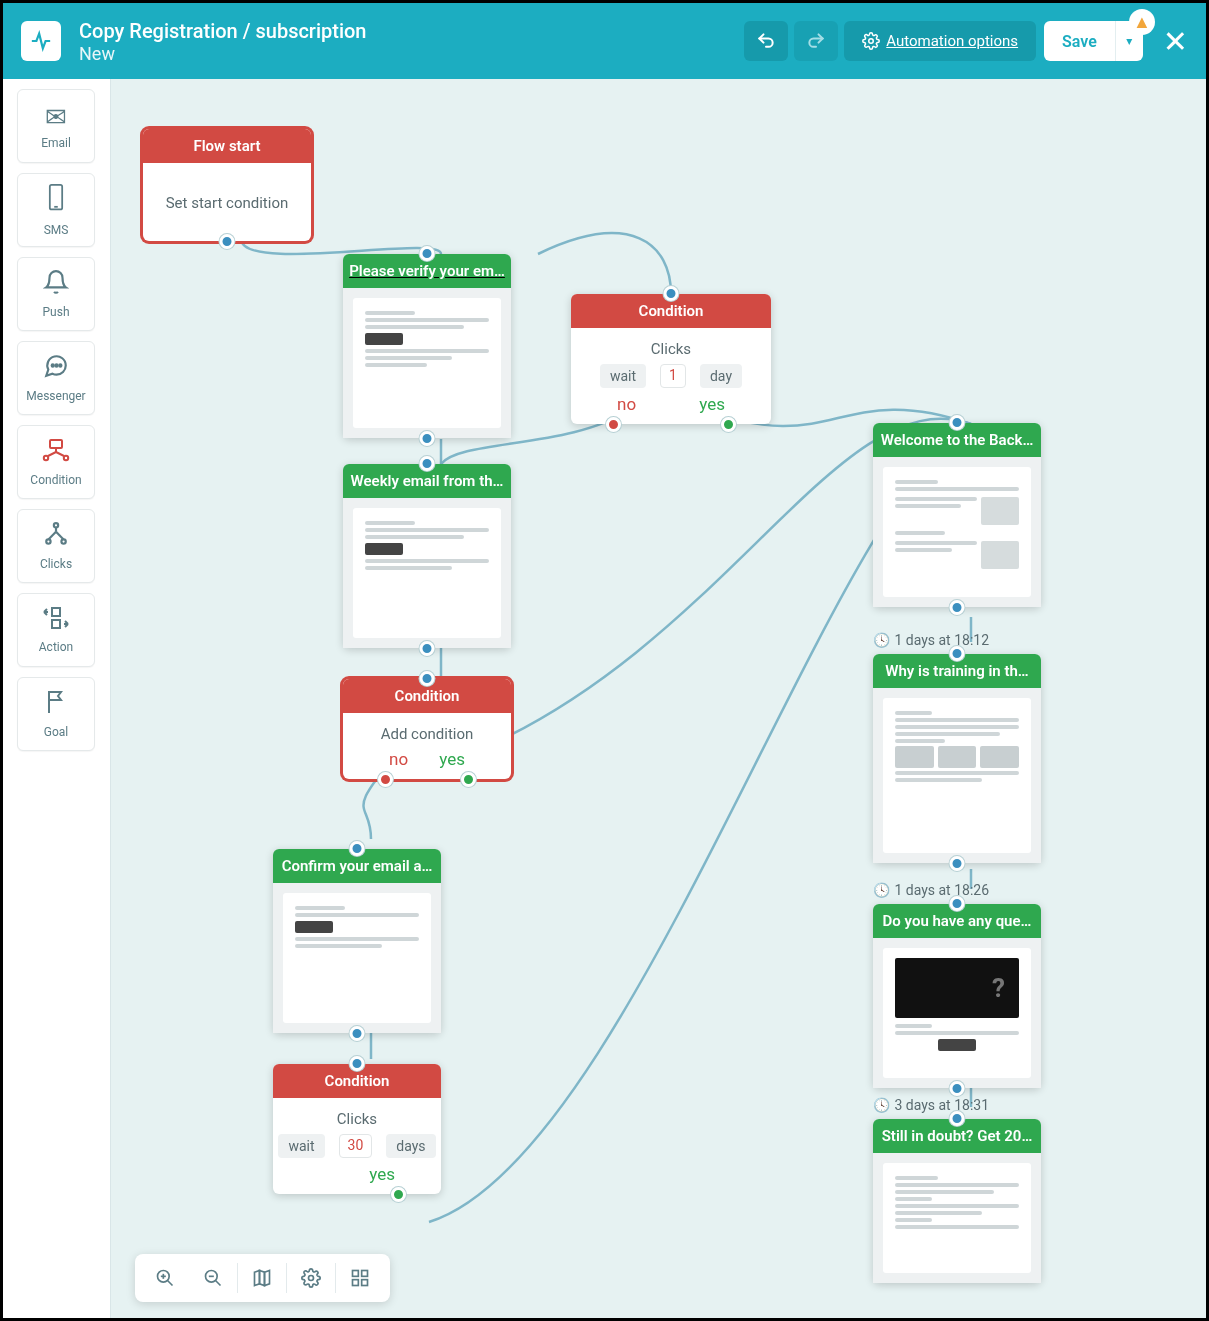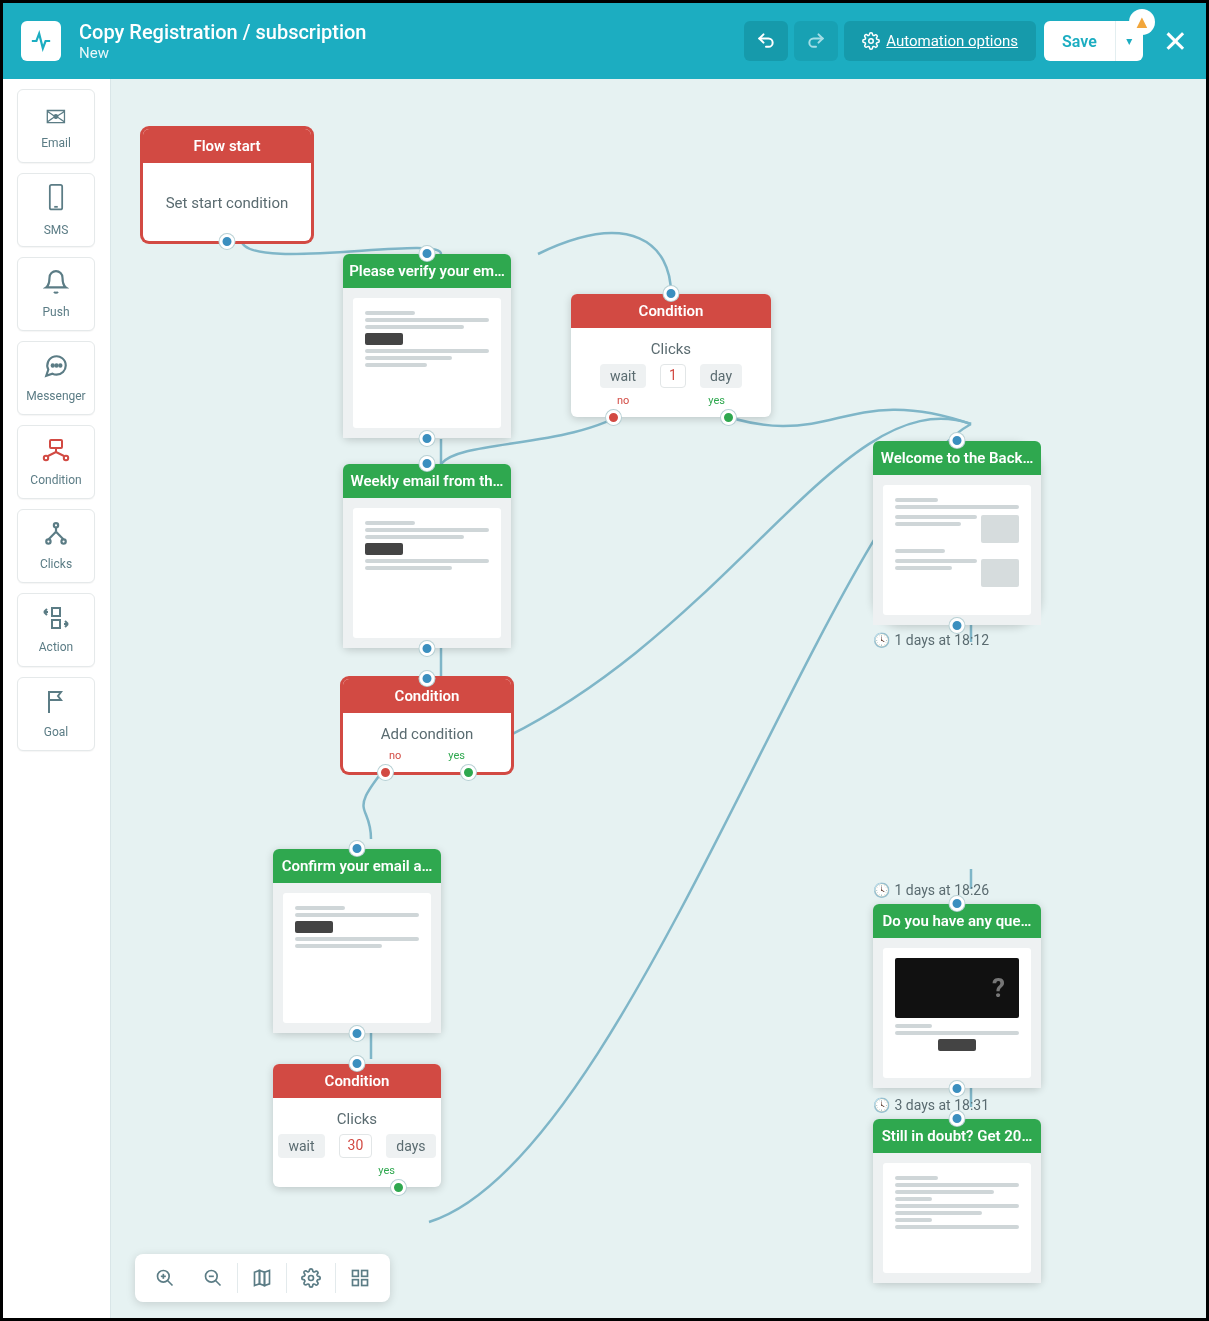--- a/index.html
+++ b/index.html
@@ -6,21 +6,21 @@
 html, body { width: 1209px; height: 1321px; overflow: hidden; }
 body { background: #fff; position: relative; }
 
 .frame { position: absolute; inset: 0; border: 3px solid #000; background: #fef9c3; }
 
 
 .header { position: absolute; top: 0; left: 0; right: 0; height: 76px; background: #1cadc1; color: #fff; display: flex; align-items: center; padding: 0 18px; }
 .logo-box { width: 40px; height: 40px; border-radius: 6px; background: #fff; color: #1cadc1; display: flex; align-items: center; justify-content: center; margin-right: 18px; }
 .title-block { display: flex; flex-direction: column; }
 .title-main { font-size: 20px; font-weight: 500; }
-.title-sub { font-size: 15px; opacity: .9; }
+.title-sub { font-size: 18px; opacity: .9; }
 .header-spacer { flex: 1; }
 .hbtn { height: 40px; min-width: 44px; border-radius: 6px; background: #169aab; color: #fff; border: none; display: inline-flex; align-items: center; justify-content: center; font-size: 15px; padding: 0 12px; margin-left: 6px; cursor: pointer; }
 .hbtn.auto { padding: 0 18px; text-decoration: underline; }
 .save-group { display: inline-flex; margin-left: 8px; position: relative; }
 .save-btn { height: 40px; background: #fff; color: #1cadc1; border: none; border-radius: 6px 0 0 6px; padding: 0 18px; font-size: 16px; font-weight: 600; cursor: pointer; }
 .save-caret { height: 40px; width: 28px; background: #fff; color: #1cadc1; border: none; border-left: 1px solid #e3eef0; border-radius: 0 6px 6px 0; cursor: pointer; font-size: 12px; }
 .warn-badge { position: absolute; top: -12px; right: -12px; width: 26px; height: 26px; background: #fff; border-radius: 50%; display: flex; align-items: center; justify-content: center; }
 .warn-tri { color: #f2a63b; font-size: 18px; }
 .close-x { margin-left: 20px; font-size: 30px; cursor: pointer; }
 
@@ -42,21 +42,21 @@
 .node-head { height: 34px; border-radius: 6px 6px 0 0; color: #fff; font-weight: 600; font-size: 15px; display: flex; align-items: center; justify-content: center; padding: 0 10px; white-space: nowrap; overflow: hidden; text-overflow: ellipsis; }
 .node-head.red { background: #d24a43; }
 .node-head.green { background: #2fa84f; }
 .node-body { padding: 12px 18px 10px; min-height: 48px; display: flex; flex-direction: column; align-items: center; justify-content: center; color: #5a6b70; font-size: 15px; position: relative; }
 .node-body.preview { height: 150px; background: #eef1f2; padding: 10px; }
 .node.start .node-body { height: 78px; }
 
 .pill-row { display: flex; gap: 14px; margin-top: 6px; }
 .pill { background: #eef1f2; border-radius: 4px; padding: 4px 10px; color: #5a6b70; font-size: 14px; }
 .pill.num { color: #d24a43; background: #fff; border: 1px solid #e2e6e7; padding: 2px 8px; }
-.labels-yn { width: 100%; display: flex; justify-content: space-between; padding: 0 28px; font-size: 11px; margin-top: 6px; }
+.labels-yn { width: 100%; display: flex; justify-content: space-between; padding: 0 28px; font-size: 17px; margin-top: 6px; }
 .no-lbl { color: #d24a43; }
 .yes-lbl { color: #2fa84f; }
 
 .port { position: absolute; width: 15px; height: 15px; border-radius: 50%; border: 3px solid #fff; box-shadow: 0 0 0 1px #b7d0d4; }
 .port.blue { background: #3b8fbf; }
 .port.red { background: #d24a43; }
 .port.green { background: #2fa84f; }
 .port.top { top: -8px; left: 50%; transform: translateX(-50%); }
 .port.bottom { bottom: -8px; left: 50%; transform: translateX(-50%); }
 .port.bl { bottom: -8px; left: 35px; }
@@ -236,21 +236,21 @@
     <div class="node-layer">
 
       <div class="node start sel" style="left:32px; top:50px;">
         <div class="node-head red">Flow start</div>
         <div class="node-body">
           <span>Set start condition</span>
         </div>
         <div class="port blue bottom"></div>
       </div>
 
-      <div class="node" style="left:232px; top:175px;">
+      <div class="node" style="left:232px; top:175px;text-decoration:underline;">
         <div class="port blue top"></div>
         <div class="node-head green">Please verify your em…</div>
         <div class="node-body preview">
           <div class="fake-email">
               <div class="fake-line" style="width:40%"></div>
               <div class="fake-line"></div>
               <div class="fake-line" style="width:80%"></div>
               <div class="fake-bar"></div>
               <div class="fake-line"></div>
               <div class="fake-line" style="width:70%"></div>
@@ -288,21 +288,21 @@
               <div class="fake-line"></div>
               <div class="fake-line" style="width:80%"></div>
               <div class="fake-bar"></div>
               <div class="fake-line"></div>
               <div class="fake-line" style="width:70%"></div>
             </div>
         </div>
         <div class="port blue bottom"></div>
       </div>
 
-      <div class="node" style="left:762px; top:362px;border-radius:29px;">
+      <div class="node" style="left:762px; top:344px;">
         <div class="port blue top"></div>
         <div class="node-head green">Welcome to the Back…</div>
         <div class="node-body preview">
           <div class="fake-email">
               <div class="fake-line" style="width:35%"></div>
               <div class="fake-line"></div>
               <div style="display:flex;gap:4px">
                 <div style="flex:1">
                   <div class="fake-line"></div>
                   <div class="fake-line" style="width:80%"></div>
@@ -334,20 +334,41 @@
         </div>
         <div class="port red bl"></div>
         <div class="port green br"></div>
       </div>
 
       <div class="delay-tag" style="left:762px; top:553px;">
           <span class="clock-ico">🕓</span>
           <span>1 days at 18:12</span>
         </div>
 
+      <div class="node" style="left:762px; top:575px;">
+        <div class="port blue top"></div>
+        <div class="node-head green">Why is training in th…</div>
+        <div class="node-body preview" style="height:175px">
+          <div class="fake-email">
+              <div class="fake-line" style="width:30%"></div>
+              <div class="fake-line"></div>
+              <div class="fake-line"></div>
+              <div class="fake-line" style="width:85%"></div>
+              <div class="fake-line" style="width:40%"></div>
+              <div class="fake-triple">
+                <div></div>
+                <div></div>
+                <div></div>
+              </div>
+              <div class="fake-line"></div>
+              <div class="fake-line" style="width:70%"></div>
+            </div>
+        </div>
+        <div class="port blue bottom"></div>
+      </div>
 
       <div class="node" style="left:162px; top:770px;">
         <div class="port blue top"></div>
         <div class="node-head green">Confirm your email a…</div>
         <div class="node-body preview">
           <div class="fake-email">
               <div class="fake-line" style="width:40%"></div>
               <div class="fake-line"></div>
               <div class="fake-bar"></div>
               <div class="fake-line"></div>

